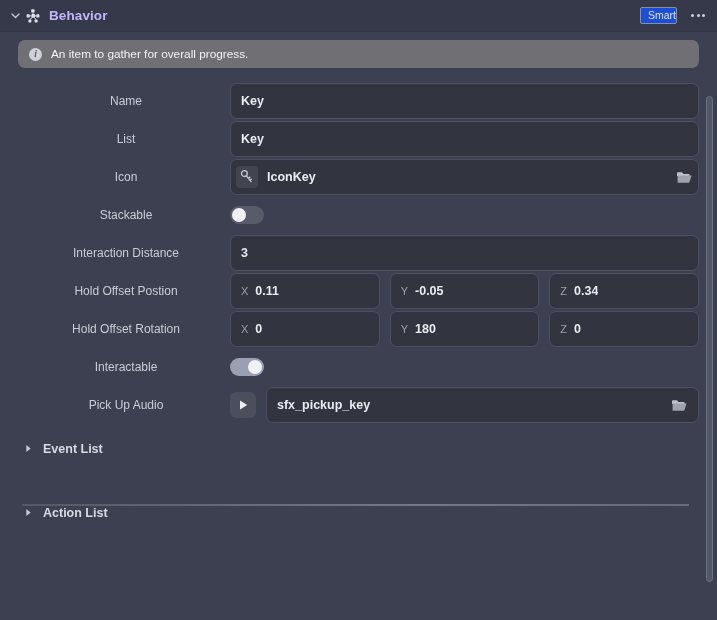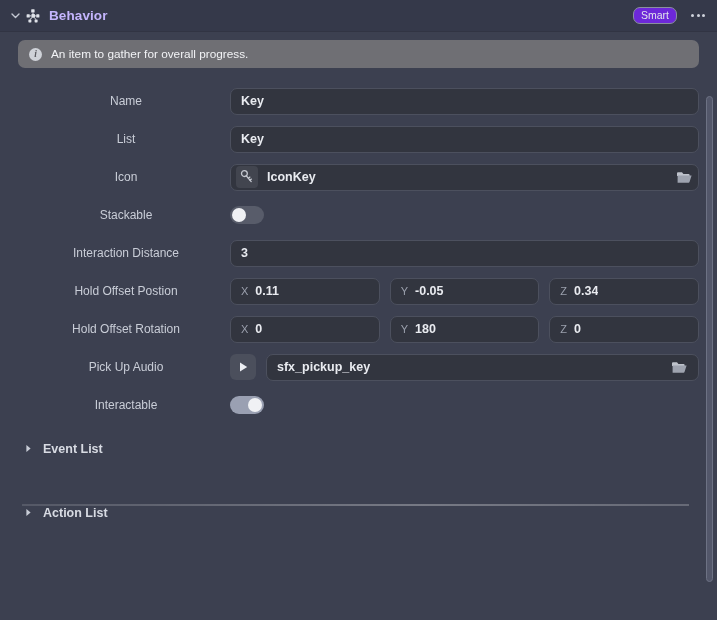--- a/index.html
+++ b/index.html
@@ -60,24 +60,24 @@
     font-size: 13.5px;
     font-weight: bold;
     color: #c4b5fd;
     letter-spacing: 0.1px;
   }
   .hdr-spacer { flex: 1 1 auto; }
   .smart-badge {
     font-size: 10.5px;
     color: #e2e5ec;
     border: 1px solid #8a8f9e;
-    border-radius: 7px;
-    padding: 2px 7px 3px 7px;
+    border-radius: 2px;
+    padding: 2px 0 3px 7px;
     line-height: 1;
-    background: #6d28d9;
+    background: #1d4ed8;
     cursor: pointer;
   }
   .kebab {
     margin-left: 12px;
     display: flex;
     gap: 2.5px;
     align-items: center;
     padding: 4px 2px;
     cursor: pointer;
   }
@@ -138,21 +138,21 @@
     display: flex;
     align-items: center;
     gap: 10px;
     min-width: 0;
   }
 
   .field {
     background: #32353f;
     border: 1px solid #4c505e;
     border-radius: 7px;
-    height: 27px;
+    height: 36px;
     display: flex;
     align-items: center;
     padding: 0 10px;
     box-sizing: border-box;
     font-size: 12.5px;
     color: #e9ebf0;
     flex: 1 1 auto;
     min-width: 0;
     cursor: text;
   }
@@ -409,48 +409,48 @@
           </div>
           <div class="field dots">
             <span class="axis">Z</span>
             <span class="val">0</span>
           </div>
         </div>
       </div>
     </div>
 
     <div class="row">
+      <div class="row-label">Interactable</div>
+      <div class="ctl">
+        <span class="toggle on">
+            <span class="knob"></span>
+          </span>
+      </div>
+    </div>
+
+    <div class="row">
       <div class="row-label">Pick Up Audio</div>
       <div class="ctl">
         <span class="play-btn">
           <svg width="11" height="12" viewBox="0 0 11 12">
               <path d="M2 1.4 L9.2 6 L2 10.6 Z" fill="#eceef3"></path>
             </svg>
         </span>
         <div class="field full dots">
           <span class="val">sfx_pickup_key</span>
           <span class="folder-btn">
             <svg width="17" height="15" viewBox="0 0 17 15">
               <path d="M1 3.2 a1 1 0 0 1 1-1 h4 l1.4 1.7 h5.2 a1 1 0 0 1 1 1 v1.2 H1 Z" fill="#bfc3cc"></path>
               <path d="M1.6 5.6 h14 l-2.1 6.4 a1 1 0 0 1 -0.95 0.7 H1.6 Z" fill="#9ea3af"></path>
             </svg>
           </span>
         </div>
       </div>
     </div>
 
-    <div class="row">
-      <div class="row-label">Interactable</div>
-      <div class="ctl">
-        <span class="toggle on">
-            <span class="knob"></span>
-          </span>
-      </div>
-    </div>
-
   </div>
 
   <div class="sections">
 
     <div class="section">
       <span class="sec-caret">
         <svg width="7" height="9" viewBox="0 0 7 9">
             <path d="M1.4 1 L5.6 4.5 L1.4 8 Z" fill="#c8ccd6"></path>
           </svg>
       </span>

